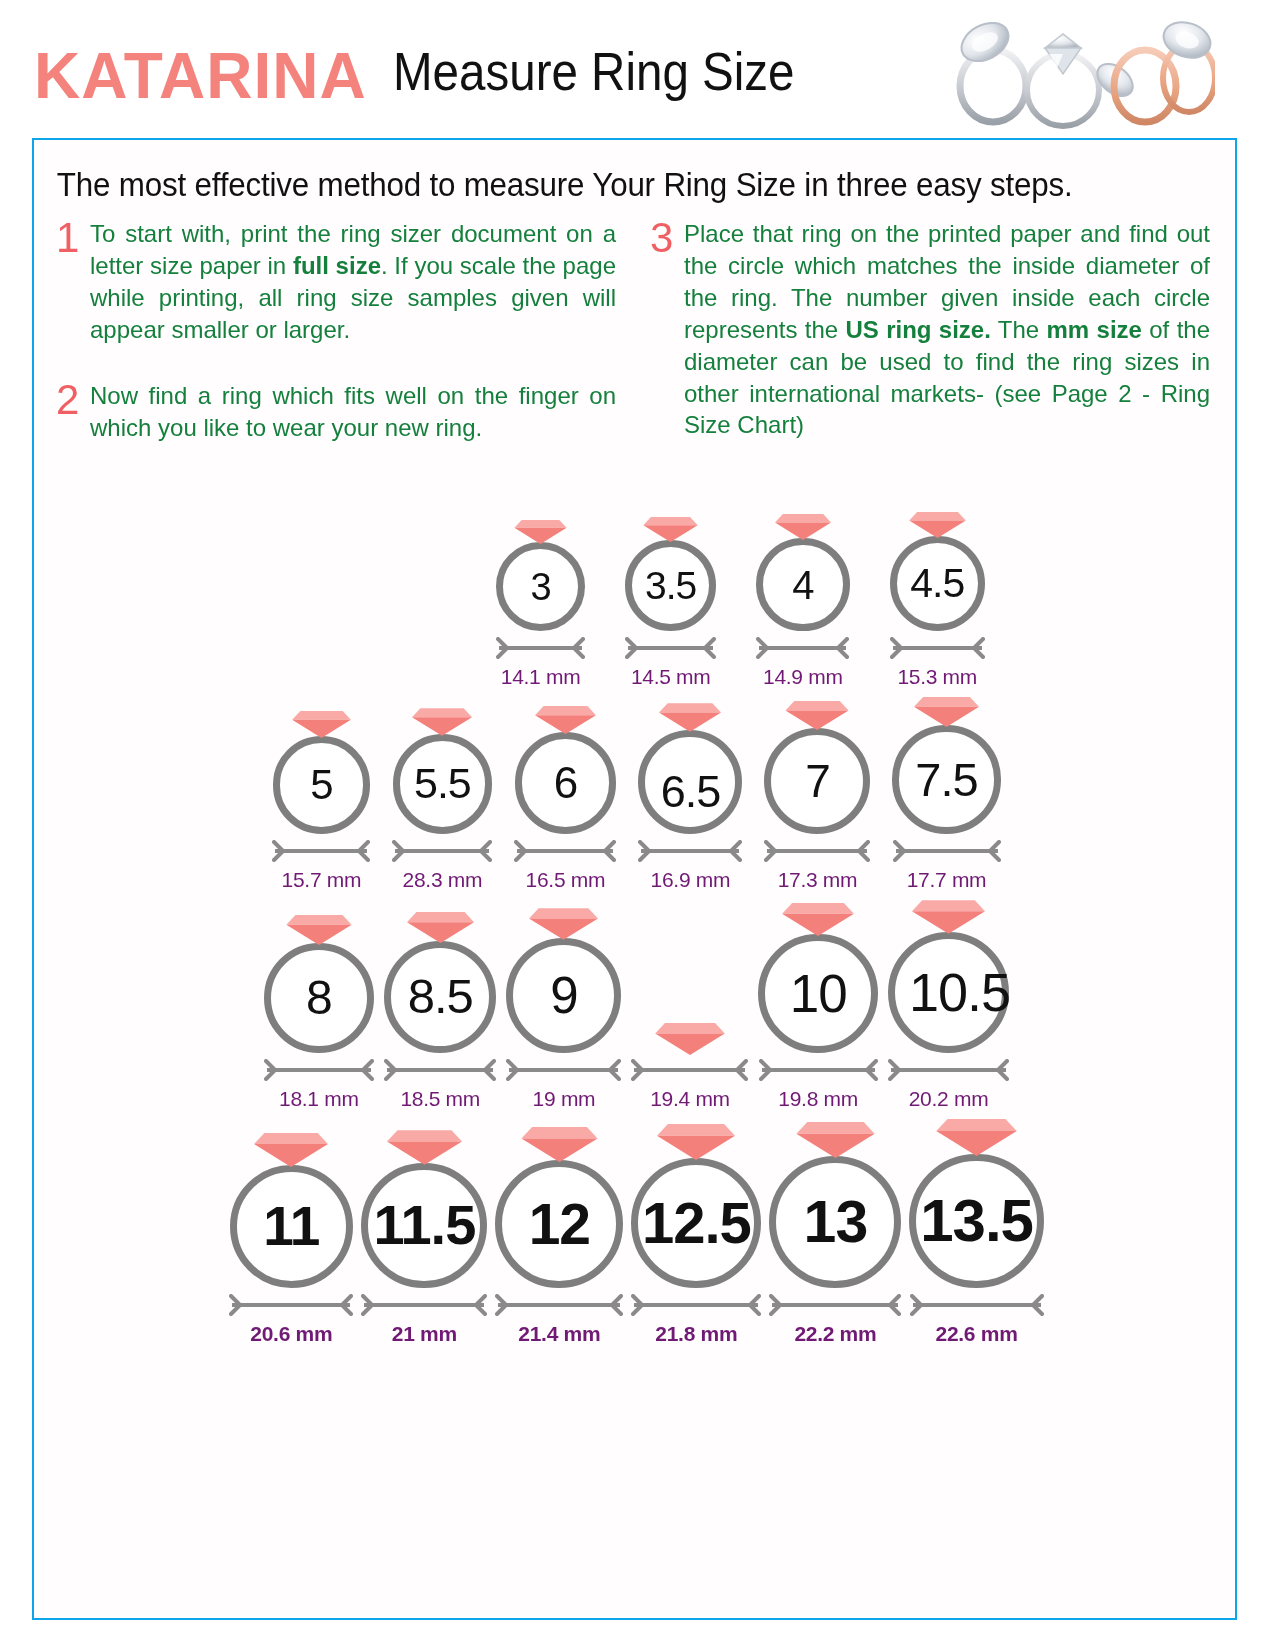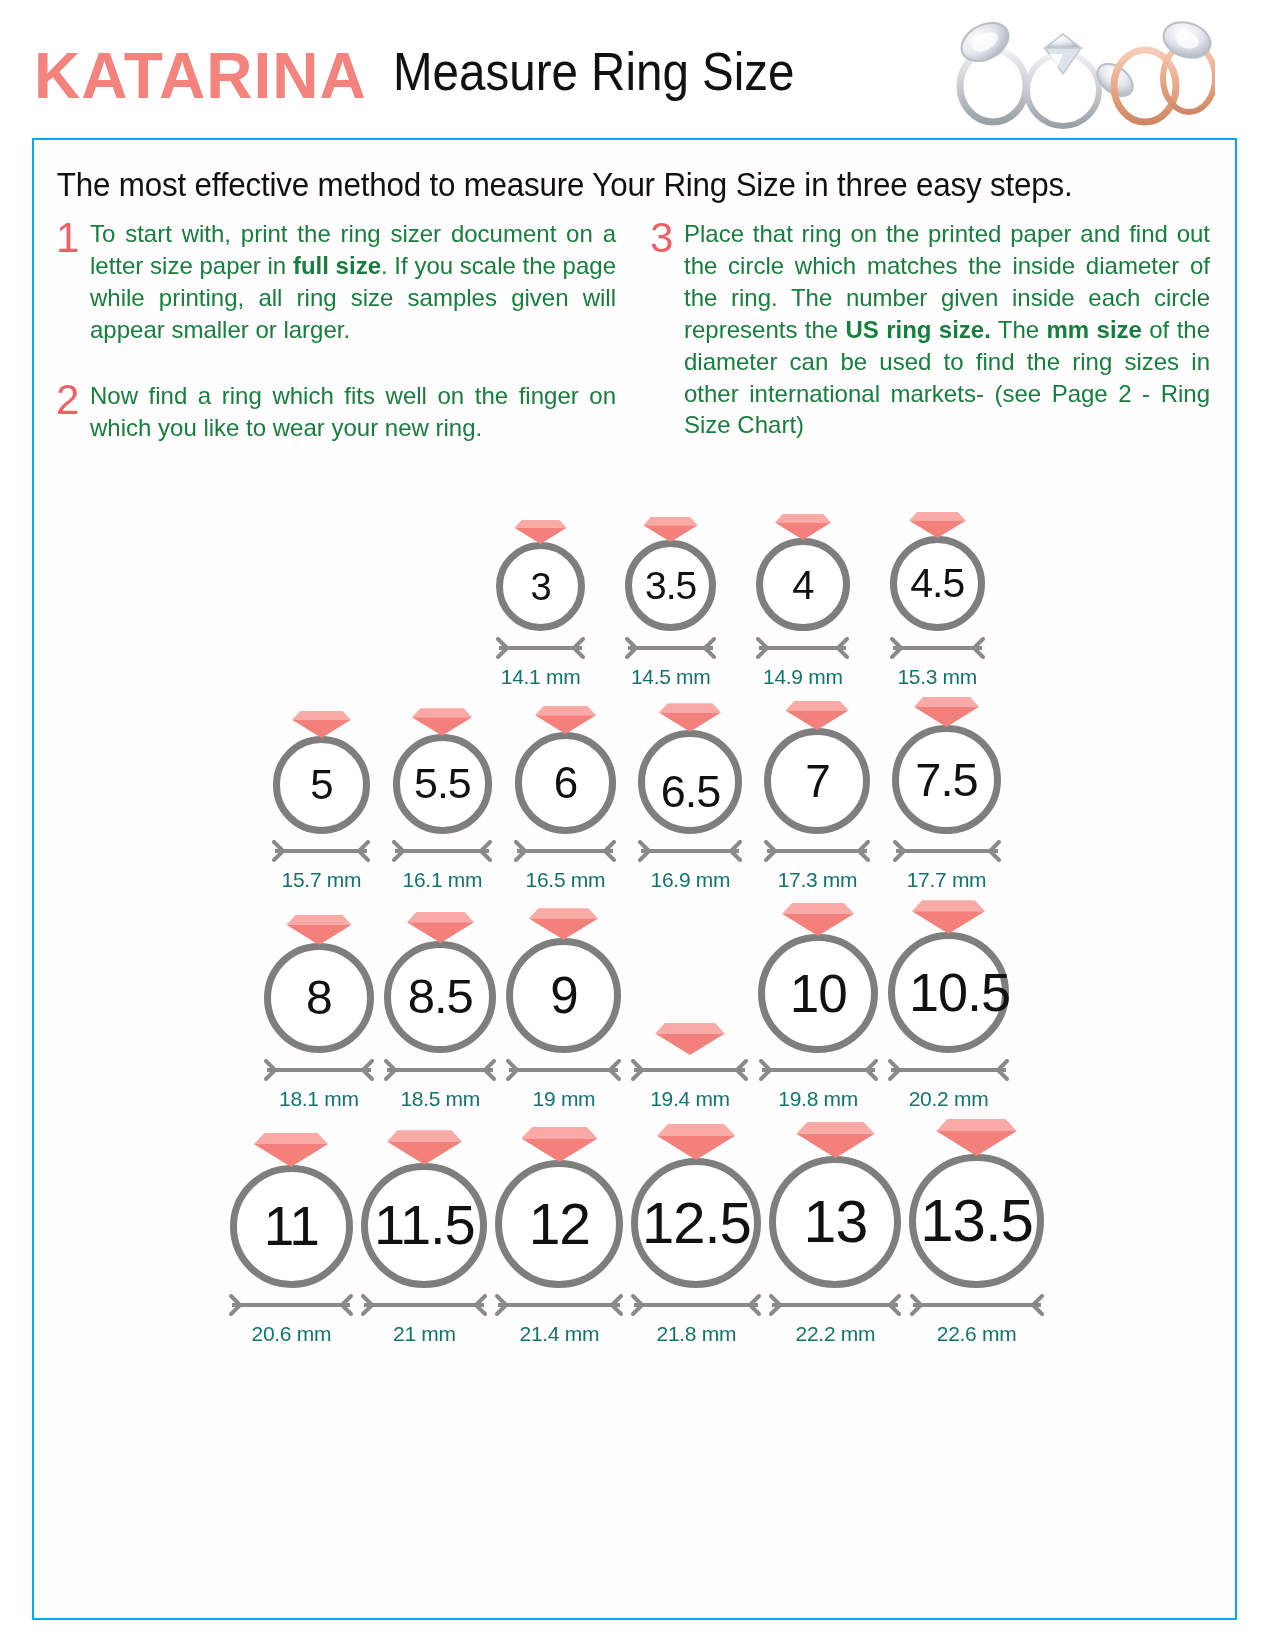--- a/index.html
+++ b/index.html
@@ -147,21 +147,21 @@
     font-family: "Liberation Sans", sans-serif;
     letter-spacing: -1px;
     line-height: 1;
   }
   .dim {
     position: relative;
     margin-top: 6px;
   }
   .mm {
     font-size: 21px;
-    color: #0f766e;
+    color: #701a75;
     margin-top: 2px;
     letter-spacing: -0.3px;
     white-space: nowrap;
   }
 </style>
 </head>
 <body>
 
 <div class="header">
   <div class="brand">KATARINA</div>
@@ -315,21 +315,21 @@
               <path d="M0 15 L100 15 L50 46 Z" fill="#f4807c"></path>
             </svg></div>
           <div class="ring-circle" style="width: 99.652px; height: 99.652px; border-width: 7px; border-color: rgb(126, 126, 126);">
             <span class="ring-label" style="font-size: 43px;">5.5</span>
           </div>
           <div class="dim"><svg width="100" height="22">
               <line x1="3" y1="11" x2="97" y2="11" stroke="#8a8a8a" stroke-width="4"></line>
               <path d="M2 2 L11 11 L2 20" fill="none" stroke="#8a8a8a" stroke-width="4" stroke-linecap="round" stroke-linejoin="round"></path>
               <path d="M98 2 L89 11 L98 20" fill="none" stroke="#8a8a8a" stroke-width="4" stroke-linecap="round" stroke-linejoin="round"></path>
             </svg></div>
-          <div class="mm">16.1 mm</div>
+          <div class="mm">28.3 mm</div>
         </div>
         <div class="ring-cell">
           <div class="gem"><svg width="61" height="28" viewBox="0 0 100 46">
               <path d="M14 0 L86 0 L100 15 L0 15 Z" fill="#f9aaa6"></path>
               <path d="M0 15 L100 15 L50 46 Z" fill="#f4807c"></path>
             </svg></div>
           <div class="ring-circle" style="width: 101.78px; height: 101.78px; border-width: 7px; border-color: rgb(126, 126, 126);">
             <span class="ring-label" style="font-size: 44px;">6</span>
           </div>
           <div class="dim"><svg width="102" height="22">
@@ -467,21 +467,21 @@
             <span class="ring-label" style="font-size: 54px; margin-left: 22px;">10.5</span>
           </div>
           <div class="dim"><svg width="121" height="22">
               <line x1="3" y1="11" x2="118" y2="11" stroke="#8a8a8a" stroke-width="4"></line>
               <path d="M2 2 L11 11 L2 20" fill="none" stroke="#8a8a8a" stroke-width="4" stroke-linecap="round" stroke-linejoin="round"></path>
               <path d="M119 2 L110 11 L119 20" fill="none" stroke="#8a8a8a" stroke-width="4" stroke-linecap="round" stroke-linejoin="round"></path>
             </svg></div>
           <div class="mm">20.2 mm</div>
         </div>
       </div>
-      <div class="ring-row" style="padding-left: 0px; gap: 8px;">
+      <div class="ring-row" style="padding-left: 0px; gap: 8px; font-weight: bold;">
         <div class="ring-cell">
           <div class="gem"><svg width="74" height="34" viewBox="0 0 100 46">
               <path d="M14 0 L86 0 L100 15 L0 15 Z" fill="#f9aaa6"></path>
               <path d="M0 15 L100 15 L50 46 Z" fill="#f4807c"></path>
             </svg></div>
           <div class="ring-circle" style="width: 123.592px; height: 123.592px; border-width: 7px; border-color: rgb(126, 126, 126);">
             <span class="ring-label" style="font-size: 55px;">11</span>
           </div>
           <div class="dim"><svg width="124" height="22">
               <line x1="3" y1="11" x2="121" y2="11" stroke="#8a8a8a" stroke-width="4"></line>

